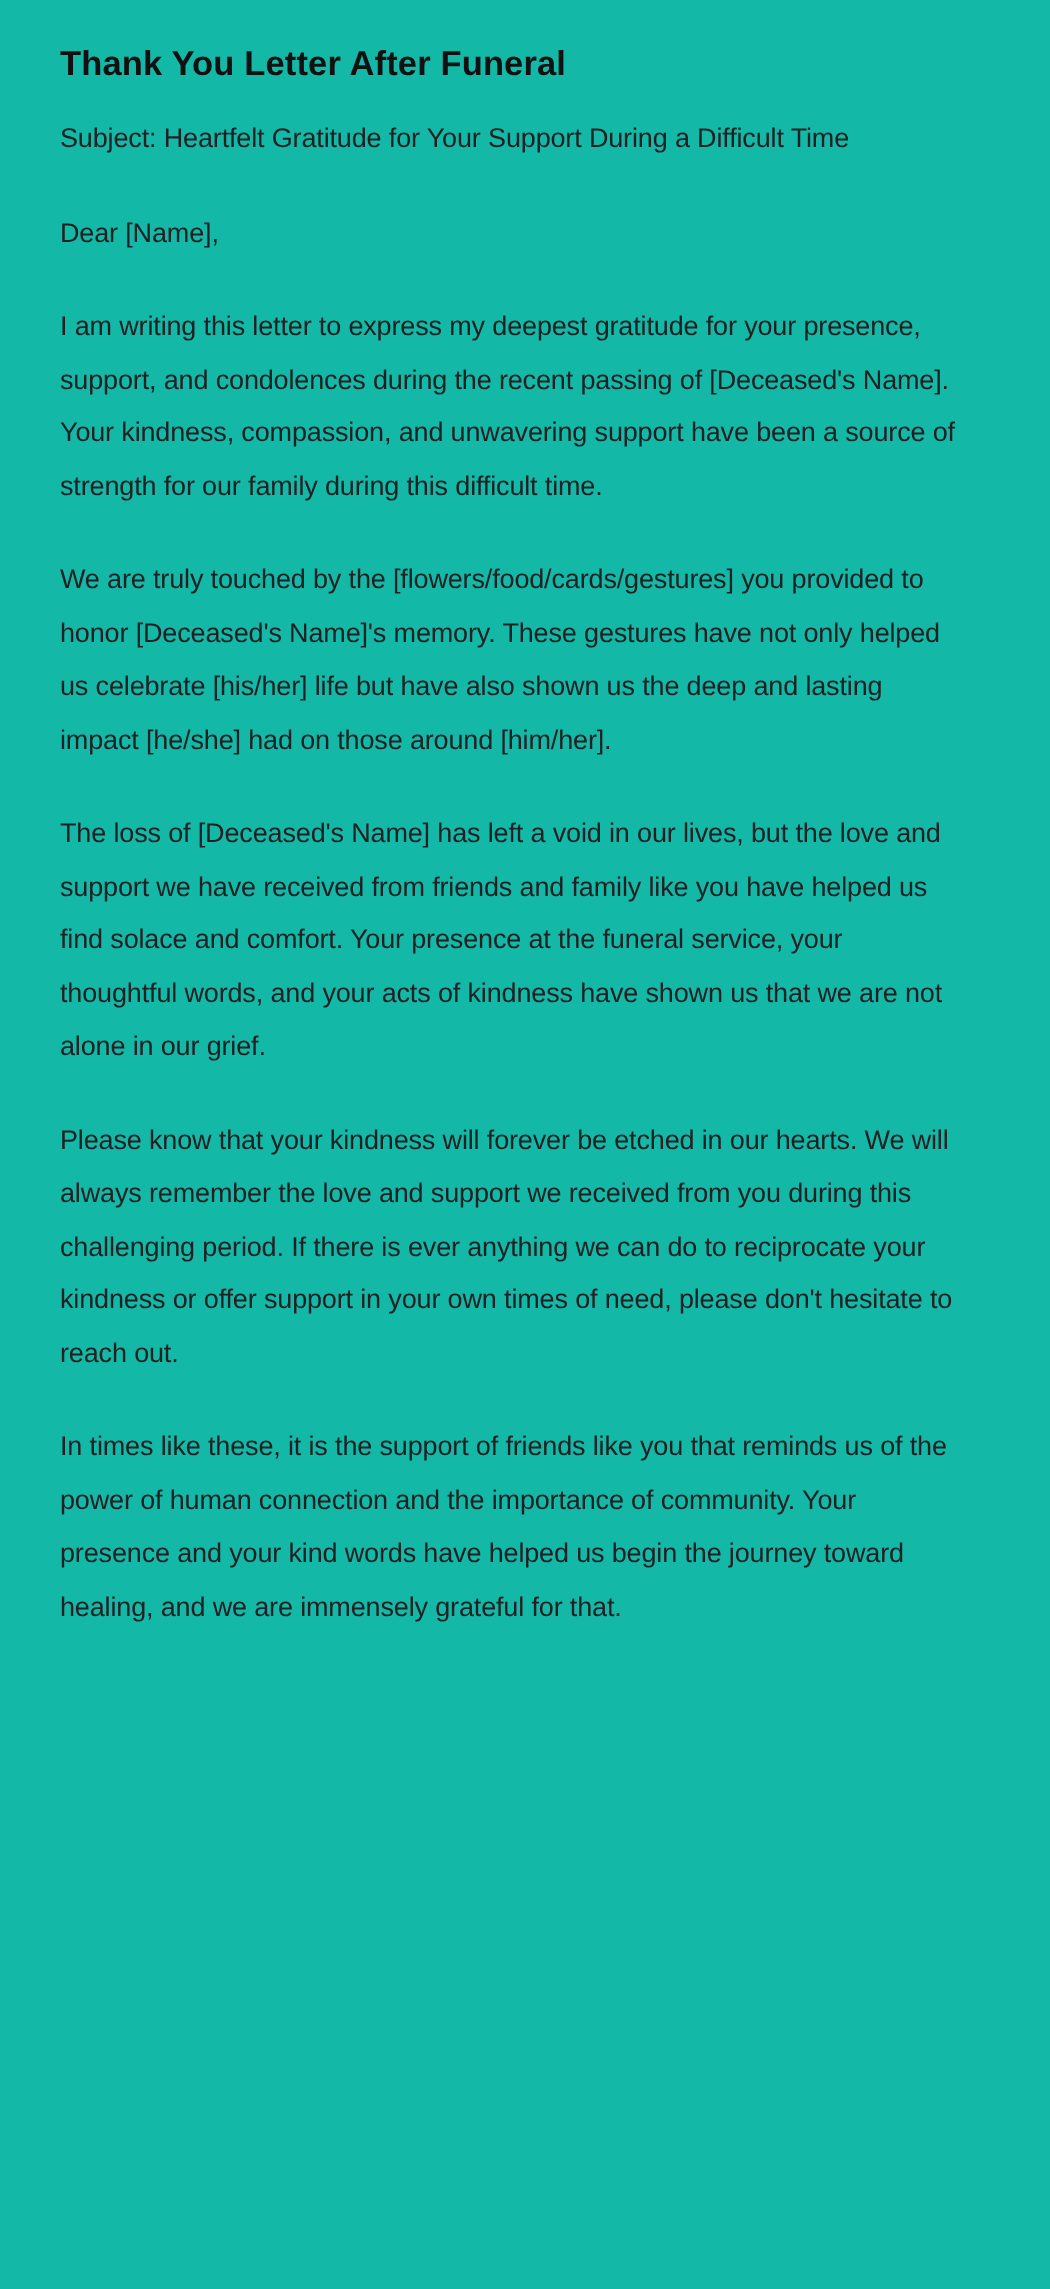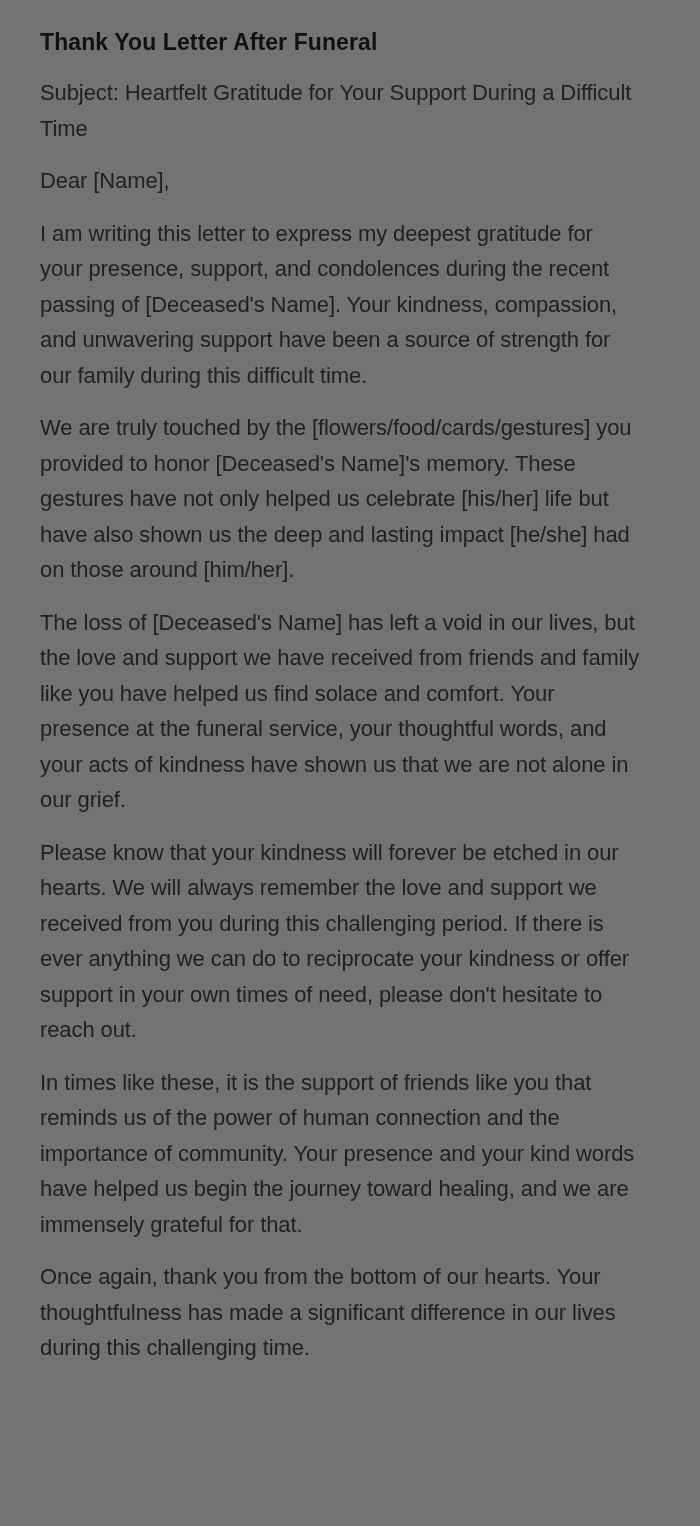--- a/index.html
+++ b/index.html
@@ -4,40 +4,40 @@
 <style>
   html, body {
     margin: 0;
     padding: 0;
     background: #ffffff;
   }
   .page {
     width: 700px;
     min-height: 1526px;
     box-sizing: border-box;
-    background: #737373;
+    background: #14b8a6;
     padding: 27px 60px 40px 40px;
     font-family: "Liberation Sans", sans-serif;
     color: #202124;
   }
   .letter-title {
     font-family: "Liberation Sans", sans-serif;
     font-size: 23px;
     line-height: 30px;
     font-weight: 700;
     color: #111111;
     letter-spacing: 0.1px;
     margin: 0 0 18px 0;
   }
   .body-text {
-    font-size: 22px;
+    font-size: 18px;
     line-height: 35.5px;
     font-weight: 400;
     letter-spacing: -0.1px;
-    margin: 17px 0;
+    margin: 27px 0;
     max-width: 602px;
   }
   .body-text.first {
     margin-top: 0;
   }
 </style>
 </head>
 <body>
 
 <div class="page">
@@ -50,16 +50,15 @@
   <p class="body-text">I am writing this letter to express my deepest gratitude for your presence, support, and condolences during the recent passing of [Deceased's Name]. Your kindness, compassion, and unwavering support have been a source of strength for our family during this difficult time.</p>
 
   <p class="body-text">We are truly touched by the [flowers/food/cards/gestures] you provided to honor [Deceased's Name]'s memory. These gestures have not only helped us celebrate [his/her] life but have also shown us the deep and lasting impact [he/she] had on those around [him/her].</p>
 
   <p class="body-text">The loss of [Deceased's Name] has left a void in our lives, but the love and support we have received from friends and family like you have helped us find solace and comfort. Your presence at the funeral service, your thoughtful words, and your acts of kindness have shown us that we are not alone in our grief.</p>
 
   <p class="body-text">Please know that your kindness will forever be etched in our hearts. We will always remember the love and support we received from you during this challenging period. If there is ever anything we can do to reciprocate your kindness or offer support in your own times of need, please don't hesitate to reach out.</p>
 
   <p class="body-text">In times like these, it is the support of friends like you that reminds us of the power of human connection and the importance of community. Your presence and your kind words have helped us begin the journey toward healing, and we are immensely grateful for that.</p>
 
-  <p class="body-text">Once again, thank you from the bottom of our hearts. Your thoughtfulness has made a significant difference in our lives during this challenging time.</p>
 
 
 </div>
 
 </body></html>

